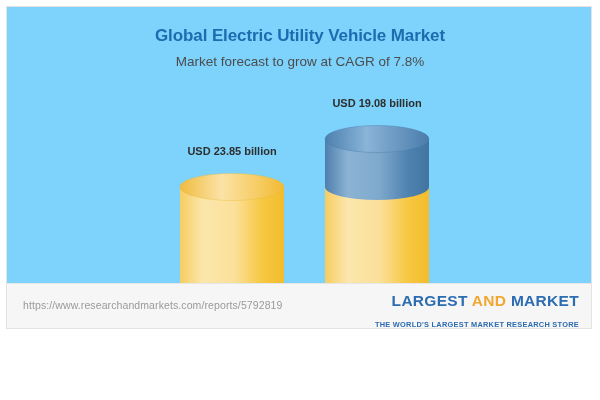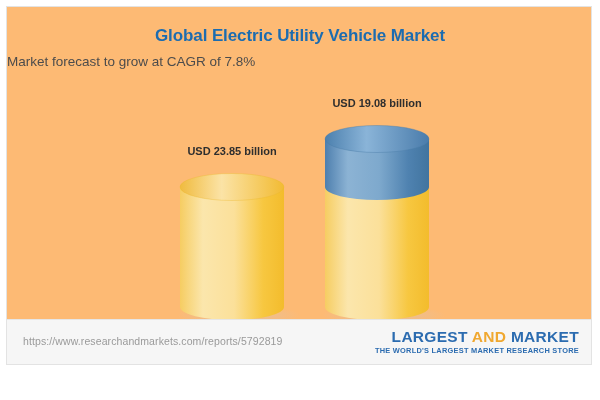--- a/index.html
+++ b/index.html
@@ -11,23 +11,23 @@
     width: 600px;
     height: 400px;
     font-family: "Liberation Sans", sans-serif;
     overflow: hidden;
   }
   #infographic {
     position: absolute;
     left: 6px;
     top: 6px;
     width: 586px;
-    height: 359px;
+    height: 323px;
     box-sizing: border-box;
-    background: #fdba74;
+    background: #7dd3fc;
     border: 1px solid #e3e3e3;
     overflow: hidden;
   }
   .chart-area {
     position: absolute;
     left: 0; top: 0;
     width: 586px;
     height: 340px;
   }
   .title {
@@ -39,20 +39,21 @@
     font-size: 17px;
     font-weight: bold;
     color: #1c6cb0;
     letter-spacing: -0.1px;
   }
   .subtitle {
     position: absolute;
     left: 0;
     top: 47px;
     width: 586px;
+    text-align: center;
     font-size: 13.5px;
     color: #4c4c4c;
   }
   .bar-label {
     position: absolute;
     text-align: center;
     font-size: 11px;
     font-weight: bold;
     color: #2e2e2e;
     white-space: nowrap;
@@ -100,21 +101,21 @@
     color: #2c6cb0;
     line-height: 17px;
   }
   .logo-main .gold { color: #f0a830; }
   .logo-tag {
     font-size: 7.4px;
     font-weight: bold;
     color: #2c6cb0;
     letter-spacing: 0.26px;
     line-height: 10px;
-    margin-top: 1px;
+    margin-top: 11px;
   }
 </style>
 </head>
 <body>
 
 <div id="infographic">
 
   <div class="chart-area">
 
     <div class="title">Global Electric Utility Vehicle Market</div>

